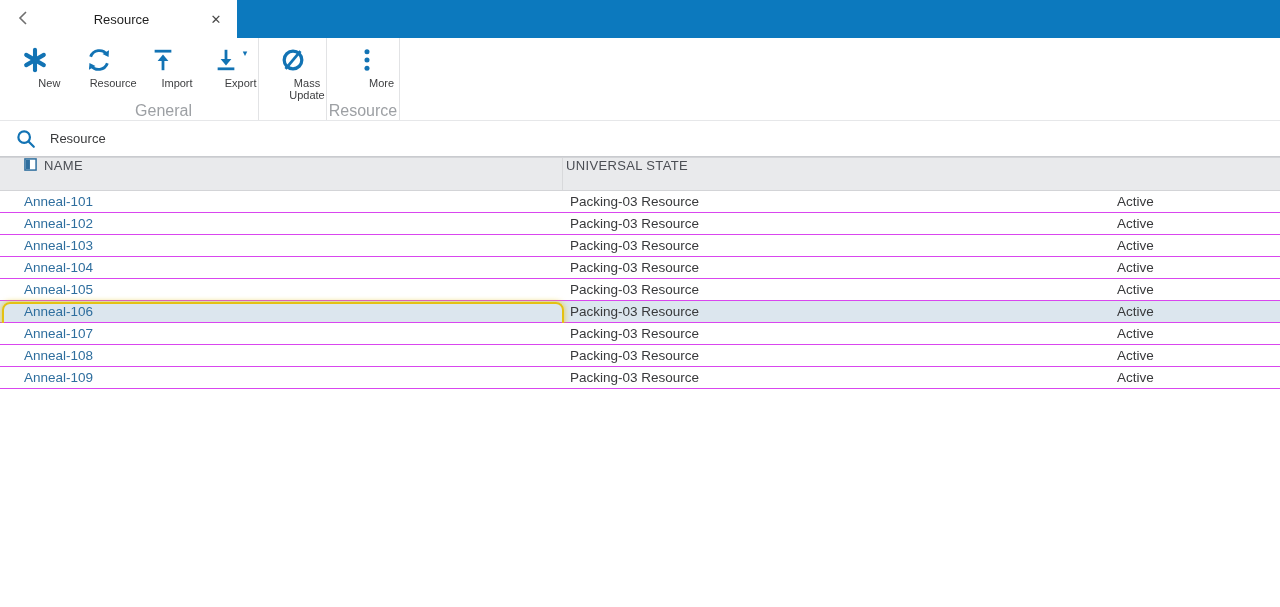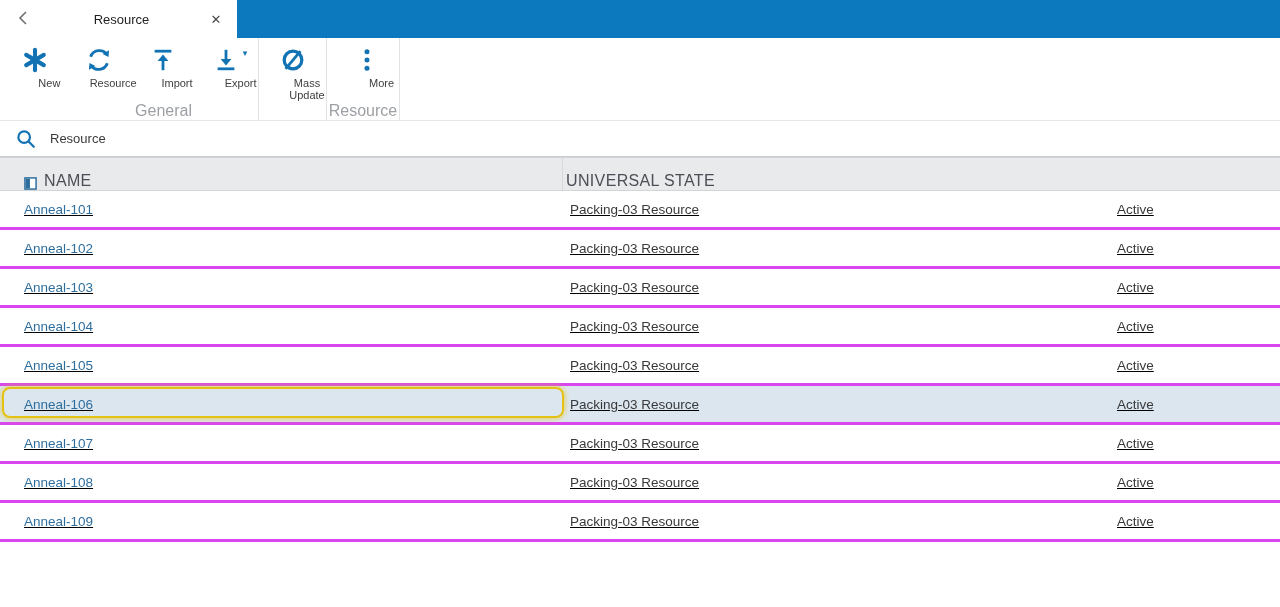--- a/index.html
+++ b/index.html
@@ -40,28 +40,28 @@
   .search-text { font-size: 13px; color: #3a3b3d; }
 
   
   .query-section { height: 121px; padding: 29px 0 0 14px; }
   .query { display: inline-flex; align-items: center; gap: 19px; cursor: pointer; }
   .query-label { font-size: 13px; color: #3c4854; letter-spacing: .2px; }
 
   
   .grid-header { display: flex; height: 34px; background: #e9eaec;
                  border-top: 1px solid #d3d4d7; border-bottom: 1px solid #d3d4d7; }
-  .gh { display: flex; align-items: flex-end; font-size: 16px; color: #4b4e54;
+  .gh { display: flex; align-items: flex-start; font-size: 13px; color: #4b4e54;
         letter-spacing: .35px; cursor: pointer; }
   .gh.c1 { width: 562px; padding-left: 24px; gap: 7px; }
   .gh.c2 { width: 544px; padding-left: 8px; border-left: 1px solid #d8d9db; }
   .gh.c3 { flex: 1; padding-left: 3px; border-left: 1px solid #d8d9db; }
 
-  .grid-row { display: flex; height: 39px; border-bottom: 3px solid #d946ef;
-              position: relative; background: #fff; cursor: pointer; text-decoration: underline; }
+  .grid-row { display: flex; height: 22px; border-bottom: 1px solid #d946ef;
+              position: relative; background: #fff; cursor: pointer; }
   .grid-row.selected { background: #dce6ee; }
   .cell { display: flex; align-items: center; font-size: 13.5px; color: #38393b; }
   .cell.c1 { width: 562px; padding-left: 24px; }
   .cell.c2 { width: 544px; padding-left: 8px; }
   .cell.c3 { flex: 1; padding-left: 11px; }
   .link { color: #2e6e9e; text-decoration: none; font-size: 13.5px; }
   .focus-ring { position: absolute; left: 2px; top: 1px; height: 31px; width: 562px;
                 border: 2px solid #e4c113; border-radius: 8px;
                 box-shadow: 0 0 5px 1px rgba(228,193,19,.6); pointer-events: none; }
 </style>

